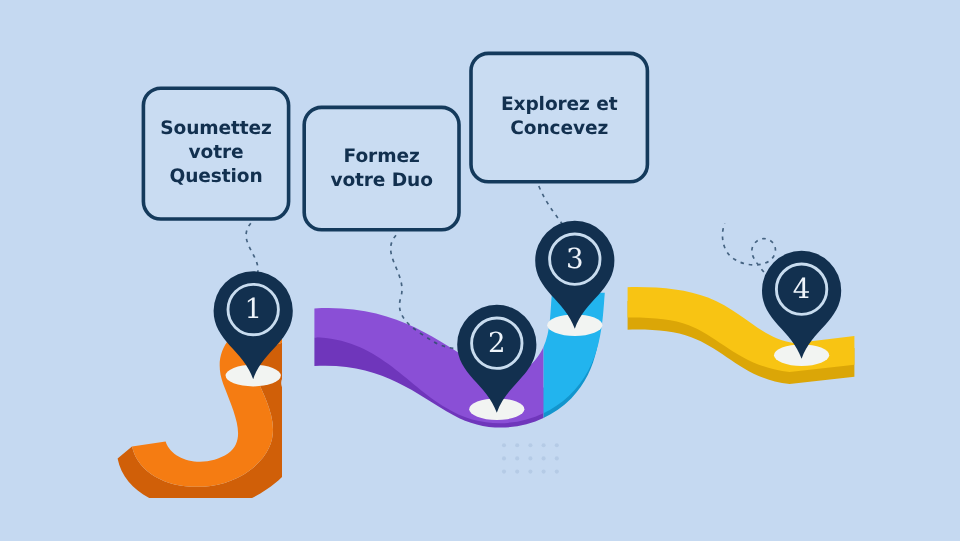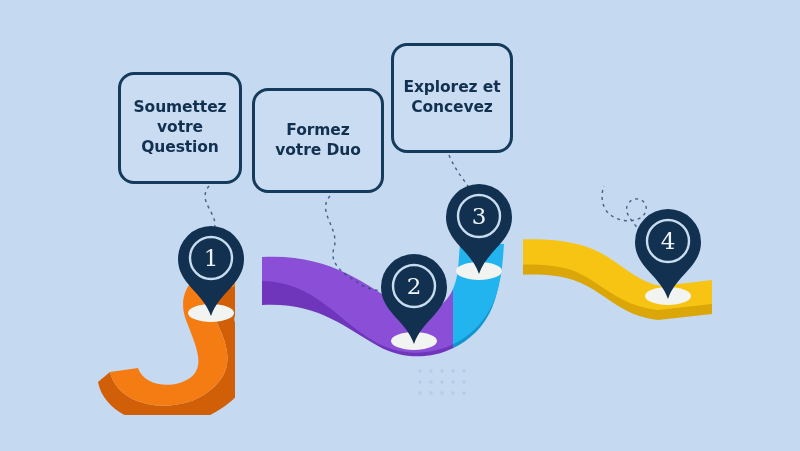--- a/index.html
+++ b/index.html
@@ -172,18 +172,18 @@
 
   <div class="callout-box" style="left:118px; top:72px; width:124px; height:112px;">
     <div class="callout-text">Soumettez
 votre
 Question</div>
   </div>
   <div class="callout-box" style="left:252px; top:88px; width:132px; height:105px;padding-left:31px;">
     <div class="callout-text">Formez
 votre Duo</div>
   </div>
-  <div class="callout-box" style="left:391px; top:43px; width:122px; height:110px;">
+  <div class="callout-box" style="left:391px; top:43px; width:150px; height:110px;">
     <div class="callout-text">Explorez et
 Concevez</div>
   </div>
 
 </div>
 
 </body></html>

